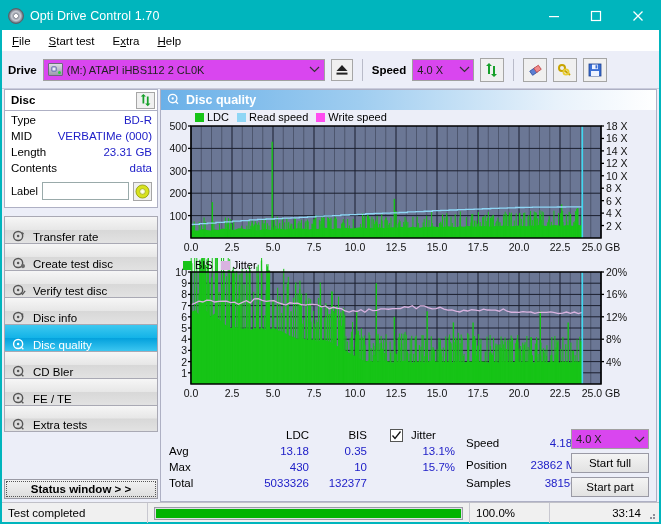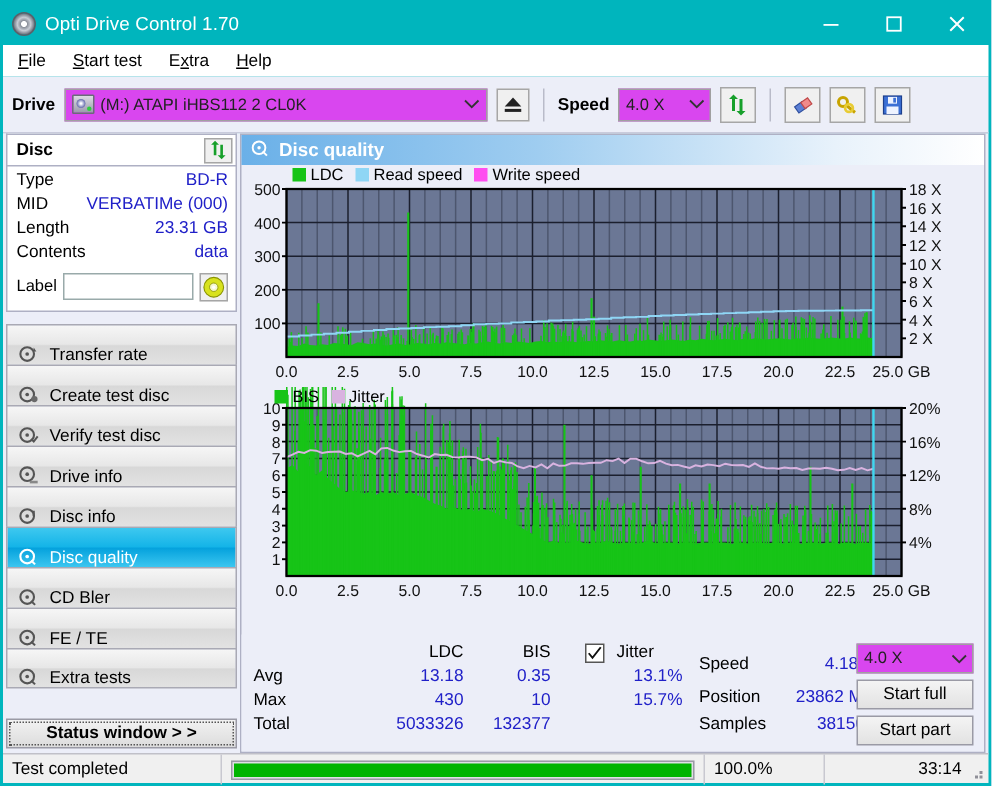--- a/index.html
+++ b/index.html
@@ -353,30 +353,20 @@
         </div>
         <div class="navbtn">
           <span class="nicon">
             <svg width="14" height="14" viewBox="0 0 16 16">
                 <circle cx="7" cy="8" r="5.2" fill="none" stroke="#555" stroke-width="1.6"></circle>
                 <circle cx="7" cy="8" r="1.4" fill="#555"></circle>
                 <path d="M10 11 L12 13 L15 9" fill="none" stroke="#555" stroke-width="1.5"></path>
               </svg>
           </span>
           <span>Verify test disc</span>
-        </div>
-        <div class="navbtn">
-          <span class="nicon">
-            <svg width="14" height="14" viewBox="0 0 16 16">
-                <circle cx="7" cy="7" r="5.2" fill="none" stroke="#555" stroke-width="1.6"></circle>
-                <circle cx="7" cy="7" r="1.4" fill="#555"></circle>
-                <rect x="9" y="12" width="6" height="2" fill="#888"></rect>
-              </svg>
-          </span>
-          <span>Drive info</span>
         </div>
         <div class="navbtn">
           <span class="nicon">
             <svg width="14" height="14" viewBox="0 0 16 16">
                 <circle cx="7" cy="8" r="5.2" fill="none" stroke="#555" stroke-width="1.6"></circle>
                 <circle cx="7" cy="8" r="1.4" fill="#555"></circle>
                 <path d="M12 4 v4" stroke="#555" stroke-width="1.6"></path>
               </svg>
           </span>
           <span>Disc info</span>

